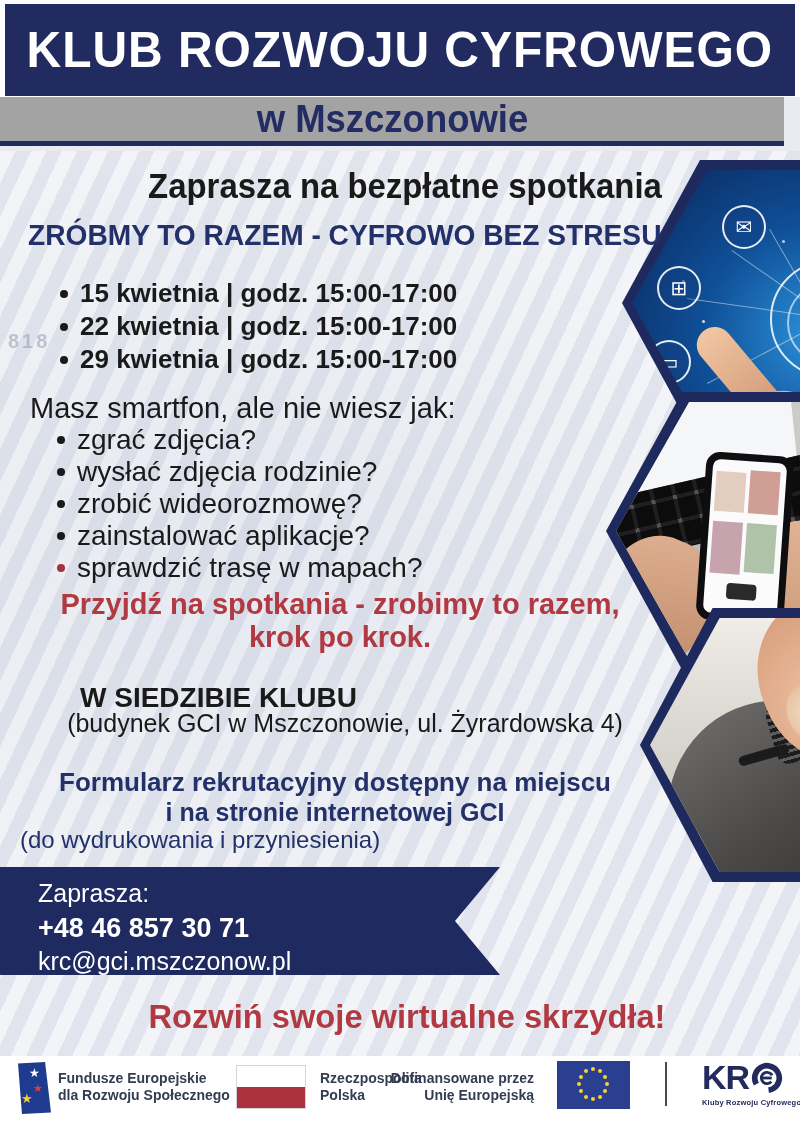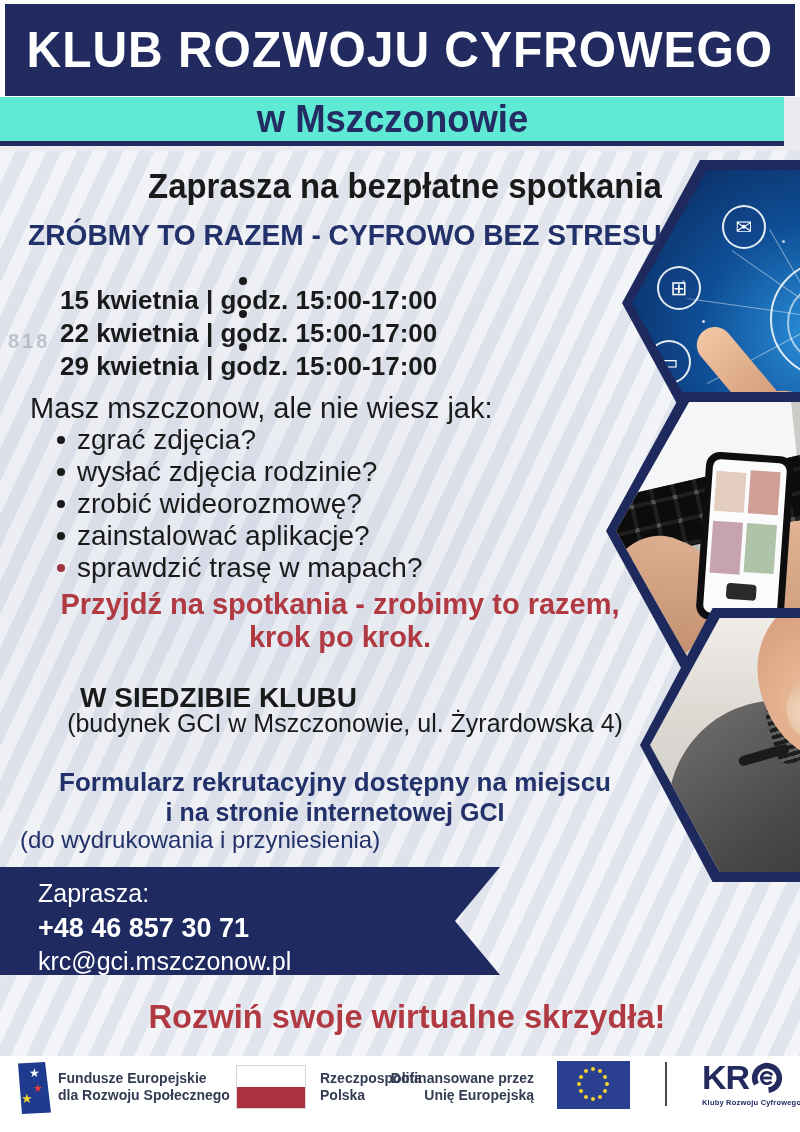--- a/index.html
+++ b/index.html
@@ -14,21 +14,21 @@
   .header-band {
     position:absolute; top:4px; left:5px; right:5px; height:92px;
     background:#222b60; display:flex; align-items:center; justify-content:center;
   }
   .header-band .title {
     color:#fff; font-size:50px; font-weight:bold; letter-spacing:1px;
     transform:scaleX(.96); white-space:nowrap;
   }
   .sub-band {
     position:absolute; top:97px; left:0; right:16px; height:49px;
-    background:#5eead4; border-bottom:5px solid #222b60;
+    background:#a3a3a3; border-bottom:5px solid #222b60;
     display:flex; align-items:center; justify-content:center;
   }
   .sub-band .subtitle { color:#232c63; font-size:38px; font-weight:bold; transform:scaleX(.96); }
 
   
   .body-bg {
     position:absolute; top:151px; left:0; right:0; bottom:76px;
     background:
       radial-gradient(ellipse at 30% 45%, rgba(110,130,180,.10), rgba(110,130,180,0) 60%),
       repeating-linear-gradient(115deg, rgba(255,255,255,.45) 0 14px, rgba(210,216,228,.35) 14px 28px),
@@ -102,21 +102,21 @@
   .h3-base { position:absolute; left:0%; top:78%; width:120%; height:16%;
     background:linear-gradient(180deg,#d9d9d7,#9f9e9c); transform:rotate(-10deg); }
 
   
   .txt { position:absolute; z-index:2; }
   .invite { left:120px; top:166px; width:570px; text-align:center;
     font-size:35px; font-weight:bold; transform:scaleX(.94); }
   .slogan-top { left:28px; top:219px; width:600px; font-size:29px; font-weight:bold;
     color:#223169; white-space:nowrap; transform:scaleX(.97); transform-origin:0 0; }
   .dates { left:60px; top:277px; }
-  .date-line { display:flex; align-items:center; height:33px; font-size:26px; font-weight:bold;flex-direction:column; }
+  .date-line { display:flex; align-items:center; height:33px; font-size:26px; font-weight:bold; }
   .dot { width:8px; height:8px; border-radius:50%; background:#1a1a1a; margin-right:12px; flex:0 0 auto; }
   .dot.red { background:#a23440; }
   .lead { left:30px; top:392px; font-size:29px; }
   .q-list { left:57px; top:424px; }
   .q-line { display:flex; align-items:center; height:32px; font-size:28px; }
   .cta { left:30px; top:588px; width:620px; text-align:center; color:#b13a42;
     font-size:29px; font-weight:bold; line-height:33px; }
   .venue-title { left:80px; top:682px; width:630px; text-align:left; font-size:28px; font-weight:bold; }
   .venue-addr { left:30px; top:709px; width:630px; text-align:center; font-size:25px; }
   .form1 { left:20px; top:767px; width:630px; text-align:center; color:#223169; font-size:26px; font-weight:bold; }
@@ -252,21 +252,21 @@
     <div class="date-line">
         <span class="dot"></span>
         <span>22 kwietnia | godz. 15:00-17:00</span>
       </div>
     <div class="date-line">
         <span class="dot"></span>
         <span>29 kwietnia | godz. 15:00-17:00</span>
       </div>
   </div>
 
-  <div class="txt lead">Masz mszczonow, ale nie wiesz jak:</div>
+  <div class="txt lead">Masz smartfon, ale nie wiesz jak:</div>
   <div class="txt q-list">
     <div class="q-line">
         <span class="dot"></span>
         <span>zgrać zdjęcia?</span>
       </div>
     <div class="q-line">
         <span class="dot"></span>
         <span>wysłać zdjęcia rodzinie?</span>
       </div>
     <div class="q-line">

